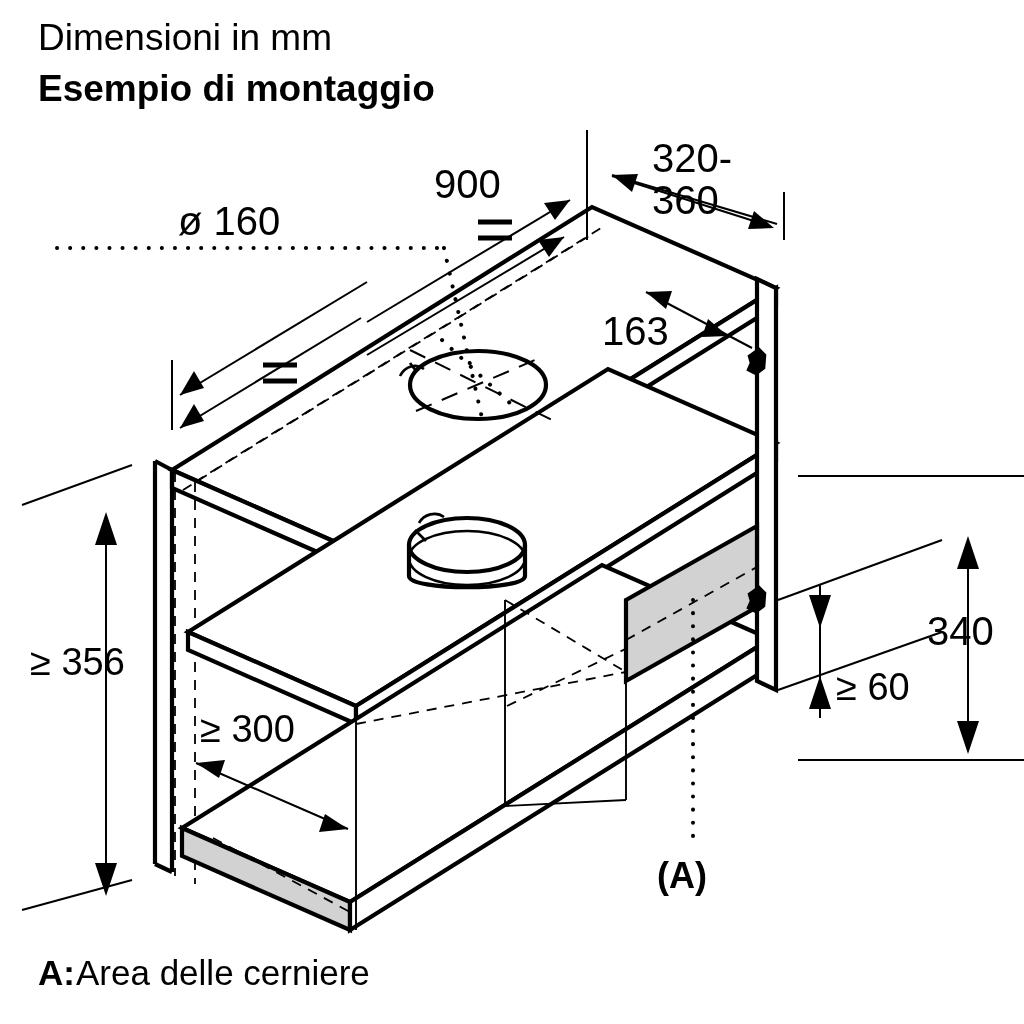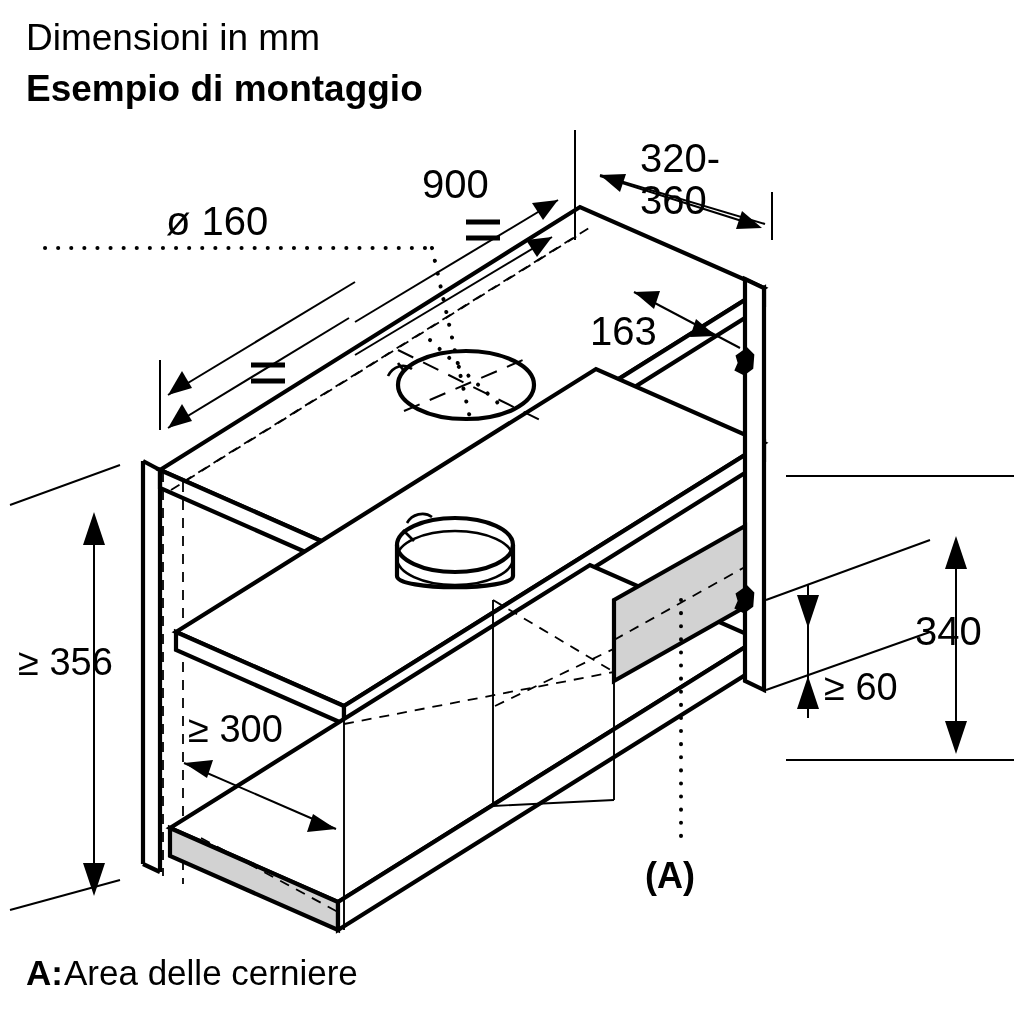--- a/index.html
+++ b/index.html
@@ -10,21 +10,21 @@
   body {
     width: 1024px;
     height: 1024px;
     font-family: "Liberation Sans", sans-serif;
     color: #000000;
     overflow: hidden;
     position: relative;
   }
   #diagram-root {
     position: absolute;
-    top: 0; left: 0;
+    top: 0; left: 12px;
     width: 924px;
     height: 1024px;
   }
   svg.sheet {
     display: block;
     width: 1024px;
     height: 1024px;
   }
   
   .t-head-reg {

